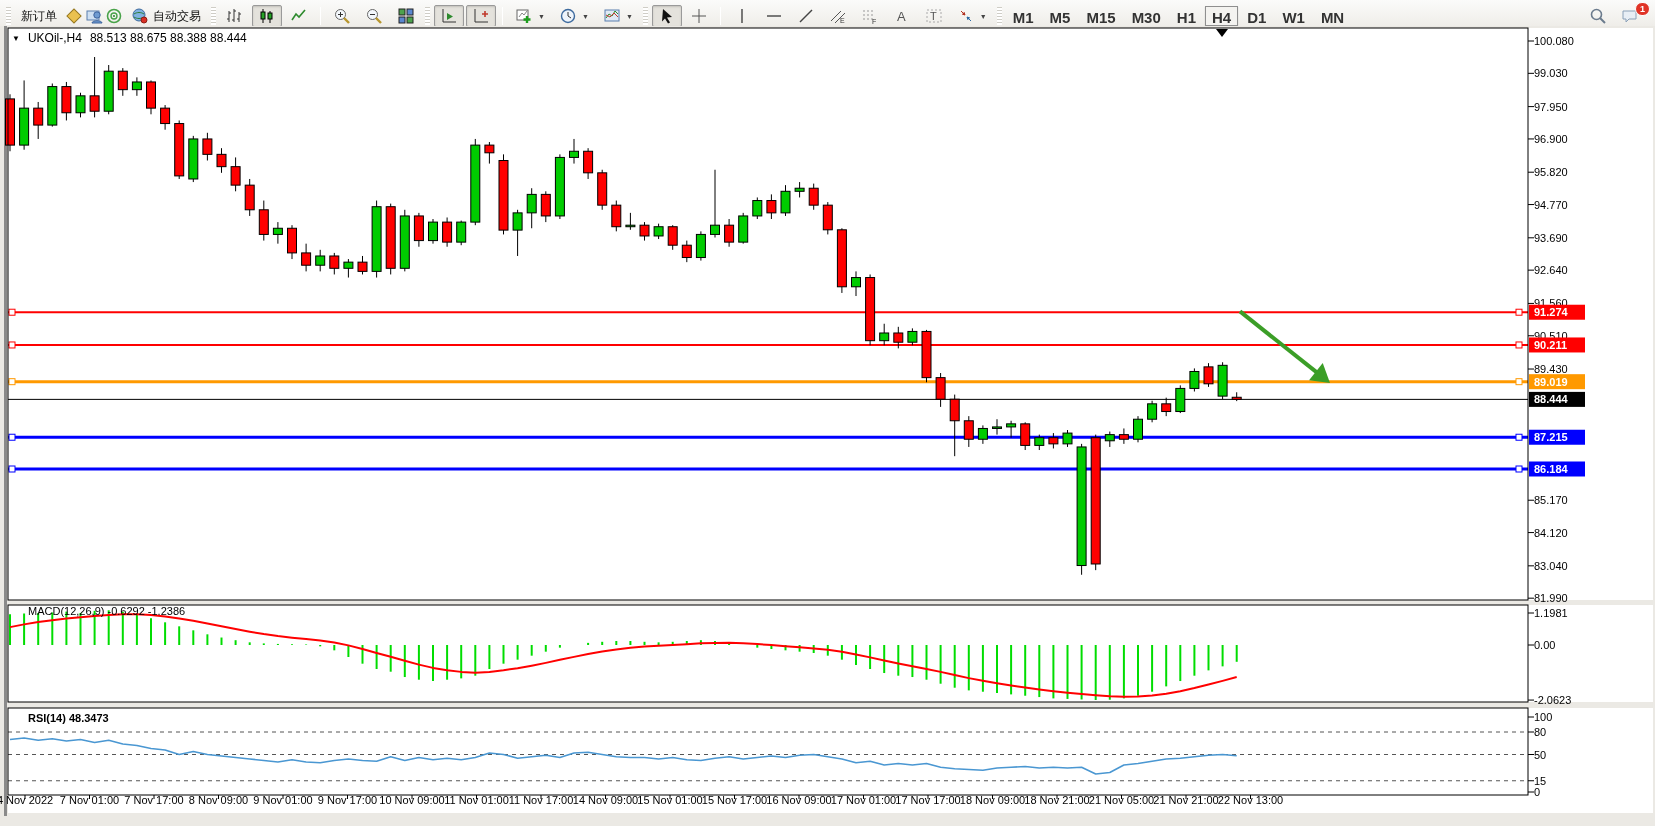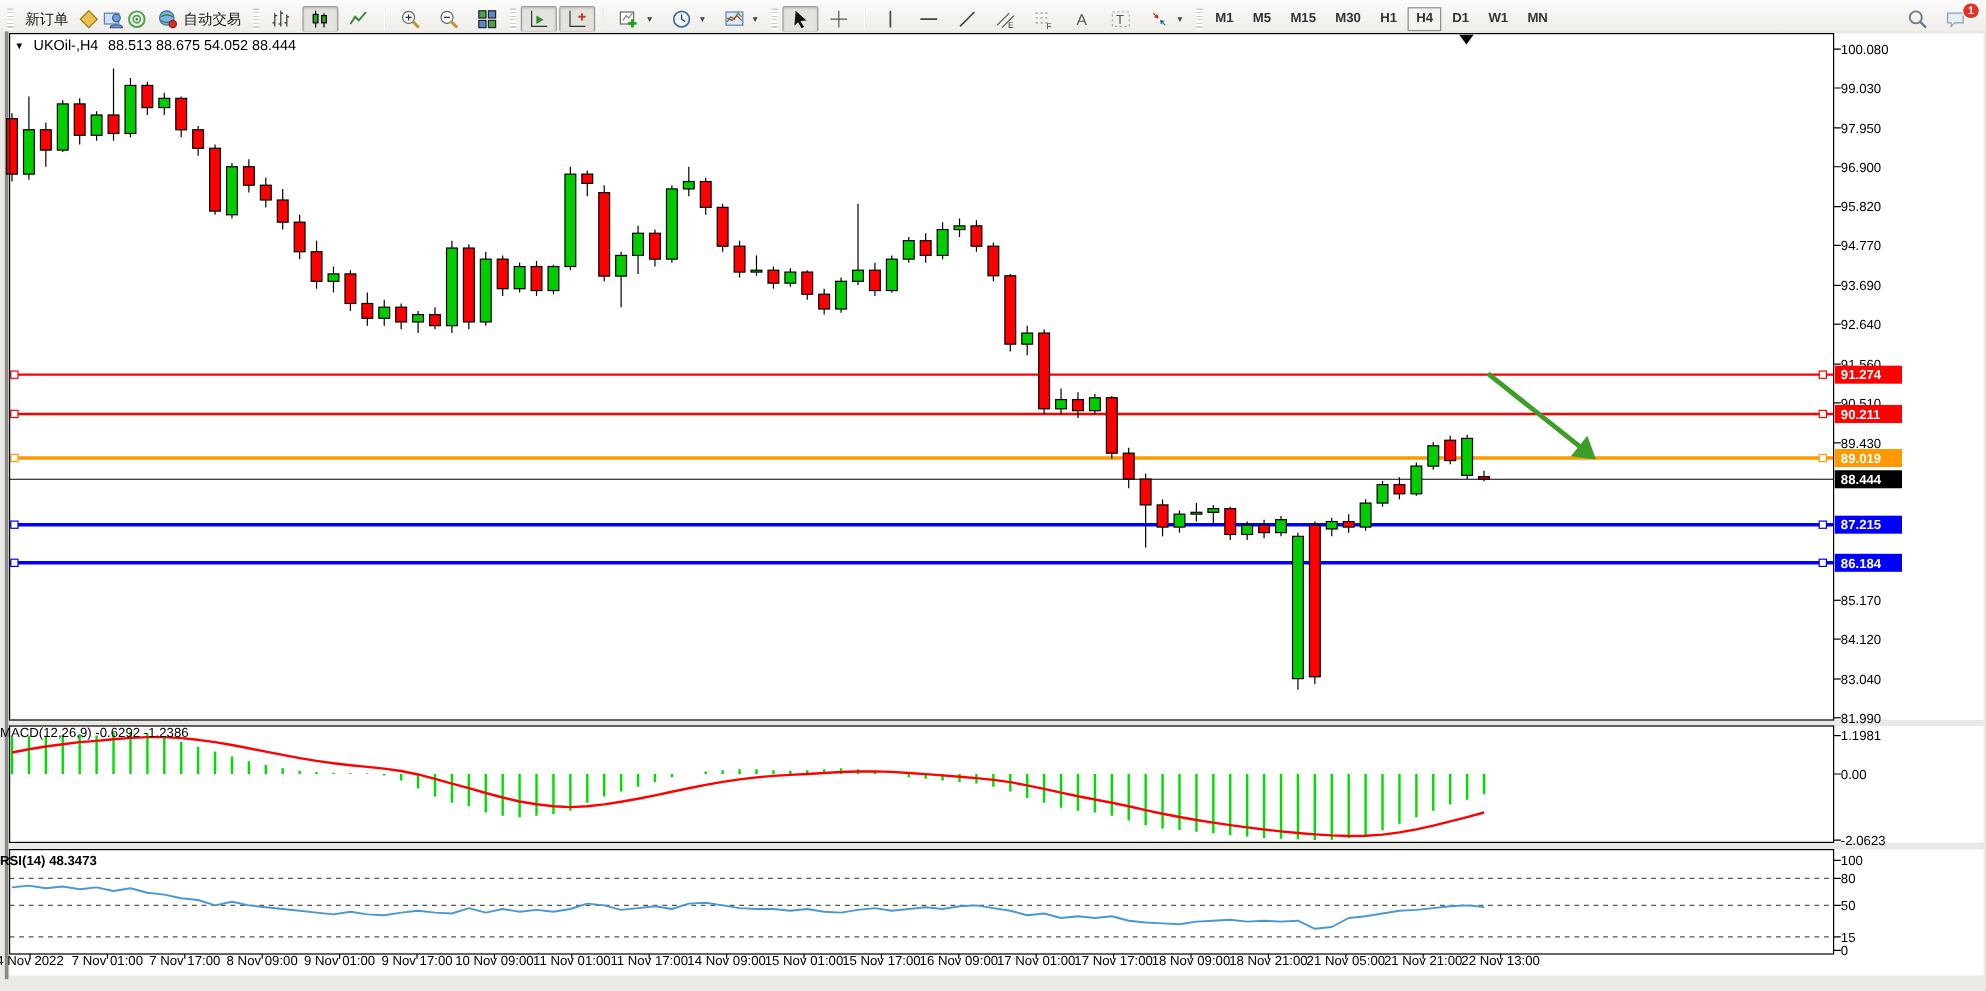--- a/index.html
+++ b/index.html
@@ -11,36 +11,36 @@
   .toolbar { position:absolute; left:0; top:0; width:1655px; height:25px;
     background:linear-gradient(#fbfbfa,#eceae5); border-bottom:1px solid #b8b5ad;
     display:flex; align-items:center; padding:16px 4px; gap:2px;text-align:right; }
   .tb-btn { display:flex; align-items:center; gap:4px; height:22px; padding:0 5px;
     border:1px solid transparent; border-radius:2px; font-size:12px; color:#111; cursor:default; }
   .tb-btn.sel { border:1px solid #9a9a9a; background:#e4e2dc; box-shadow:inset 0 1px 2px rgba(0,0,0,.15); }
   .tb-sep { width:1px; height:18px; background:#c4c1ba; margin:0 4px; border-right:1px solid #fff; }
   .tb-grip { width:5px; height:18px; margin:0 2px;
     background:repeating-linear-gradient(#cfcdc6 0 1px,#fff 1px 3px); }
   .tb-caret { font-size:7px; color:#444; margin-left:1px; }
-  .tb-tf { font-size:11px; font-weight:bold; color:#333; padding:2px 6px; height:20px;
+  .tb-tf { font-size:15px; font-weight:bold; color:#333; padding:2px 6px; height:20px;
     border:1px solid transparent; }
   .tb-tf.sel { border:1px solid #8f8f8f; background:#f4f3f0; box-shadow:0 1px 1px rgba(0,0,0,.2); }
   .tb-spacer { flex:1; }
   .icon16 { width:18px; height:18px; display:inline-block; }
   .chat-wrap { position:relative; margin-right:6px; }
   .chat-badge { position:absolute; right:-6px; top:-4px; background:#e03326; color:#fff;
     font-size:9px; font-weight:bold; border-radius:8px; padding:1px 4px; border:1px solid #fff; }
 
   
   .chart-window { position:absolute; left:0; top:26px; width:1655px; height:790px; }
   #chart-svg { position:absolute; left:0; top:0; }
   .chart-title { position:absolute; left:12px; top:5px; font-size:12px; color:#000;
     display:flex; gap:8px; align-items:center; }
   .chart-title .dd { font-size:8px; color:#000; }
-  .pane-label { position:absolute; left:0; font-size:11px; color:#000; }
+  .pane-label { position:absolute; left:28px; font-size:11px; color:#000; }
   .macd-label { top:579px; }
   .rsi-label { top:686px;font-weight:bold; }
 </style>
 </head>
 <body>
 
 <div class="app">
   <div class="toolbar" id="toolbar">
       <div class="tb-grip"></div>
       <div class="tb-btn">
@@ -635,19 +635,19 @@
           <line x1="1186" y1="769" x2="1186" y2="773" stroke="#000"></line>
           <text x="1186" y="778" font-size="11" fill="#000" text-anchor="middle">21 Nov 21:00</text>
           <line x1="1250.5" y1="769" x2="1250.5" y2="773" stroke="#000"></line>
           <text x="1250.5" y="778" font-size="11" fill="#000" text-anchor="middle">22 Nov 13:00</text>
         </g>
       </svg>
 
     <div class="chart-title">
       <span class="dd">▼</span>
       <span>UKOil-,H4</span>
-      <span>88.513 88.675 54.052 88.444</span>
+      <span>88.513 88.675 88.388 88.444</span>
     </div>
 
     <div class="pane-label macd-label">MACD(12,26,9) -0.6292 -1.2386</div>
     <div class="pane-label rsi-label">RSI(14) 48.3473</div>
   </div>
 </div>
 
 </body></html>

